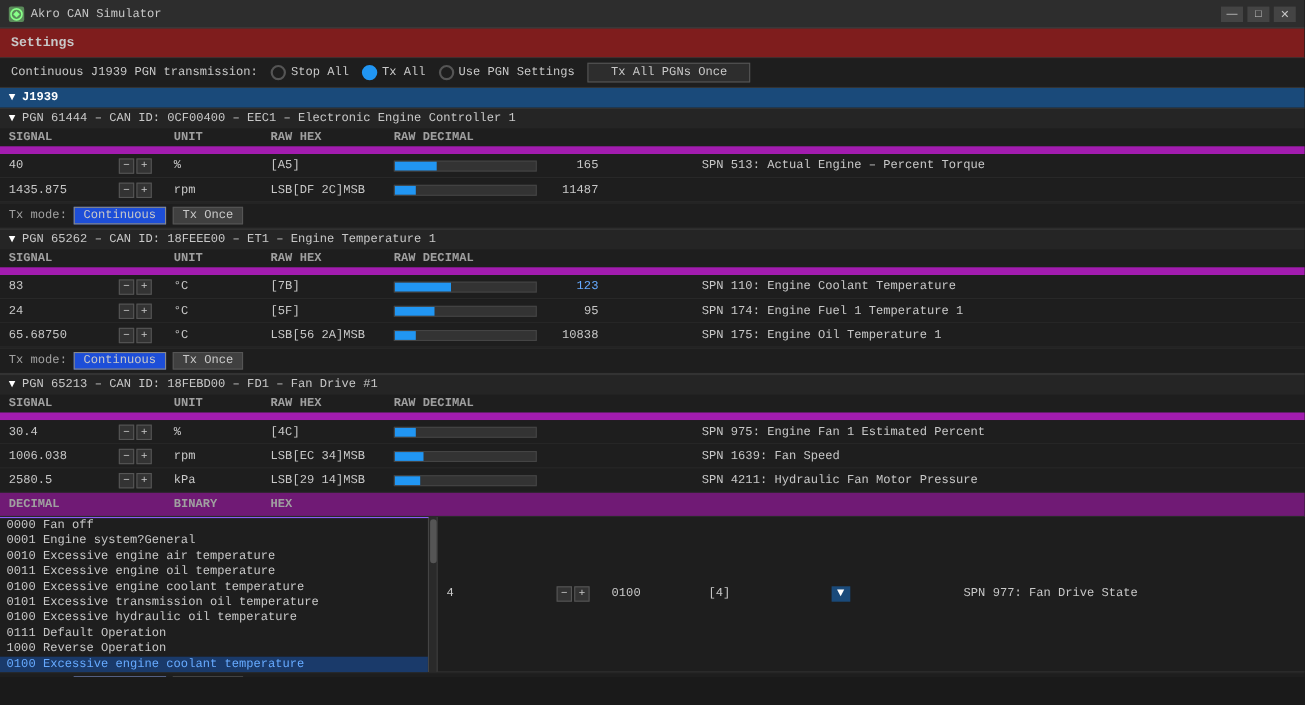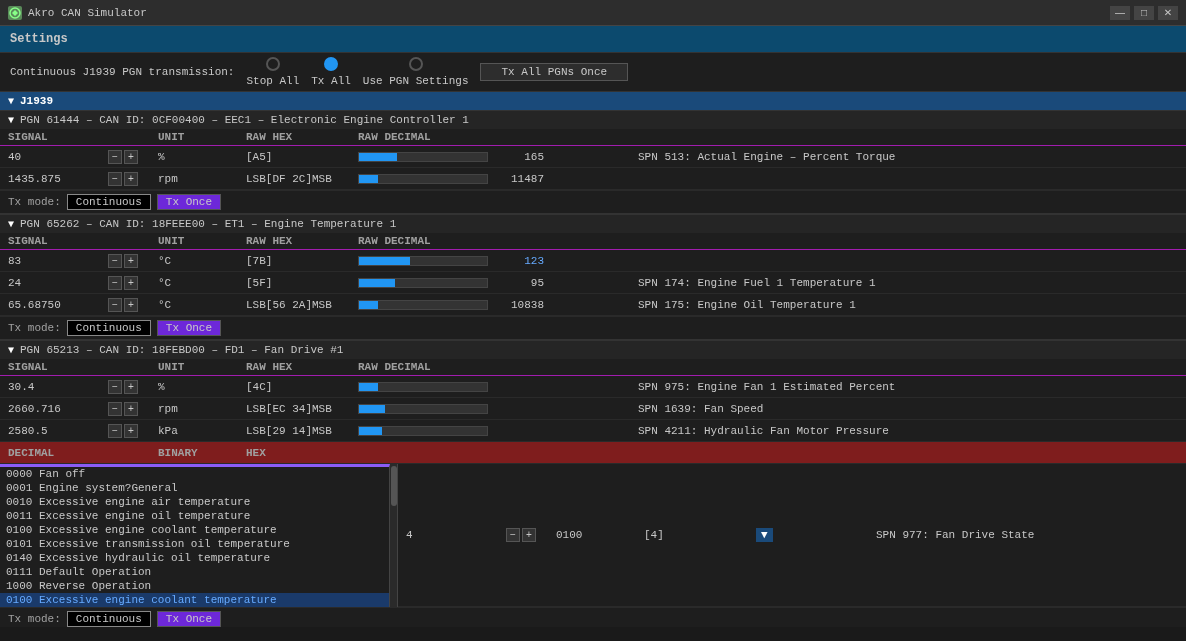--- a/index.html
+++ b/index.html
@@ -52,21 +52,21 @@
       border: none;
       color: #c8c8c8;
       font-size: 10px;
       cursor: pointer;
       display: flex;
       align-items: center;
       justify-content: center;
     }
 
     .settings-bar {
-      background: #0c4a6e;
+      background: #7f1d1d;
       padding: 6px 10px;
       border-bottom: 1px solid #333;
     }
     .settings-label {
       color: #c8c8c8;
       font-size: 12px;
       font-weight: bold;
     }
 
     .controls-bar {
@@ -79,21 +79,20 @@
     }
     .controls-label {
       color: #c8c8c8;
       font-size: 11px;
       text-align: right;
     }
     .radio-group {
       display: flex;
       align-items: center;
       gap: 4px;
-      flex-direction: column;
     }
     .radio-btn {
       width: 14px;
       height: 14px;
       border-radius: 50%;
       border: 2px solid #555;
       background: #1e1e1e;
       cursor: pointer;
       display: inline-block;
     }
@@ -144,21 +143,21 @@
     }
     .pgn-header-text {
       color: #c8c8c8;
       font-size: 11px;
     }
 
     .table-header {
       background: #1e1e1e;
       display: flex;
       padding: 2px 8px;
-      border-bottom: 1px solid #a21caf;
+      border-bottom: 7px solid #a21caf;
     }
     .th {
       color: #a0a0a0;
       font-size: 11px;
       font-weight: bold;
       text-transform: uppercase;
     }
 
     .table-row {
       display: flex;
@@ -219,30 +218,30 @@
       align-items: center;
       gap: 6px;
       border-top: 1px solid #2a2a2a;
       border-bottom: 1px solid #333;
     }
     .tx-mode-label {
       color: #a0a0a0;
       font-size: 11px;
     }
     .tx-mode-btn {
-      background: #6d28d9;
+      background: #404040;
       border: 1px solid #555;
       color: #c8c8c8;
       padding: 1px 8px;
       font-size: 11px;
       cursor: pointer;
       font-family: 'Courier New', Courier, monospace;
     }
     .tx-mode-btn.active {
-      background: #000000;
+      background: #1d4ed8;
       border-color: #888;
     }
 
     .content-area {
       height: calc(641px - 26px - 28px - 26px - 26px);
       overflow-y: auto;
       overflow-x: hidden;
     }
     .content-area::-webkit-scrollbar {
       width: 8px;
@@ -403,20 +402,21 @@
         <button class="plus-btn">+</button>
       </div>
       <span class="col-unit">°C</span>
       <span class="hex-value col-rawhex">[7B]</span>
       <div class="col-rawdec">
         <div class="progress-bar-container">
           <div class="progress-bar-fill" style="width:40%;"></div>
         </div>
         <span class="decimal-value highlight">123</span>
       </div>
+      <span class="spn-col">SPN 110: Engine Coolant Temperature</span>
     </div>
 
     <div class="table-row">
       <span class="signal-value col-signal">24</span>
       <div class="col-btns">
         <button class="minus-btn">−</button>
         <button class="plus-btn">+</button>
       </div>
       <span class="col-unit">°C</span>
       <span class="hex-value col-rawhex">[5F]</span>
@@ -477,21 +477,21 @@
       <span class="hex-value col-rawhex">[4C]</span>
       <div class="col-rawdec">
         <div class="progress-bar-container">
           <div class="progress-bar-fill" style="width:15%;"></div>
         </div>
       </div>
       <span class="spn-col">SPN 975: Engine Fan 1 Estimated Percent</span>
     </div>
 
     <div class="table-row">
-      <span class="signal-value col-signal">2660.716</span>
+      <span class="signal-value col-signal">1006.038</span>
       <div class="col-btns">
         <button class="minus-btn">−</button>
         <button class="plus-btn">+</button>
       </div>
       <span class="col-unit">rpm</span>
       <span class="hex-value col-rawhex">LSB[EC 34]MSB</span>
       <div class="col-rawdec">
         <div class="progress-bar-container">
           <div class="progress-bar-fill" style="width:20%;"></div>
         </div>
@@ -508,39 +508,39 @@
       <span class="col-unit">kPa</span>
       <span class="hex-value col-rawhex">LSB[29 14]MSB</span>
       <div class="col-rawdec">
         <div class="progress-bar-container">
           <div class="progress-bar-fill" style="width:18%;"></div>
         </div>
       </div>
       <span class="spn-col">SPN 4211: Hydraulic Fan Motor Pressure</span>
     </div>
 
-    <div class="table-row" style="background:#7f1d1d;">
+    <div class="table-row" style="background:#701a75;">
       <span class="th col-signal">DECIMAL</span>
       <span class="th col-btns"></span>
       <span class="th col-unit">BINARY</span>
       <span class="th col-rawhex">HEX</span>
       <span class="col-rawdec"></span>
       <span class="th col-spn"></span>
     </div>
 
     <div style="display:flex; position:relative;">
 
-      <div style="width:390px; background:#1e1e1e; border-right:1px solid #444; border-top:3px solid #8b5cf6;">
+      <div style="width:390px; background:#1e1e1e; border-right:1px solid #444; border-top:1px solid #8b5cf6;">
         <div class="dropdown-item">0000  Fan off</div>
         <div class="dropdown-item">0001  Engine system?General</div>
         <div class="dropdown-item">0010  Excessive engine air temperature</div>
         <div class="dropdown-item">0011  Excessive engine oil temperature</div>
         <div class="dropdown-item">0100  Excessive engine coolant temperature</div>
         <div class="dropdown-item">0101  Excessive transmission oil temperature</div>
-        <div class="dropdown-item">0140  Excessive hydraulic oil temperature</div>
+        <div class="dropdown-item">0100  Excessive hydraulic oil temperature</div>
         <div class="dropdown-item">0111  Default Operation</div>
         <div class="dropdown-item">1000  Reverse Operation</div>
         <div class="dropdown-item selected">0100  Excessive engine coolant temperature</div>
       </div>
 
       <div style="width:8px; background:#2a2a2a; border-right:1px solid #444; display:flex; flex-direction:column; align-items:center; padding:2px 0;">
         <div style="width:6px; height:40px; background:#555; border-radius:3px;"></div>
       </div>
 
       <div class="table-row" style="flex:1; background:#1e1e1e;">

